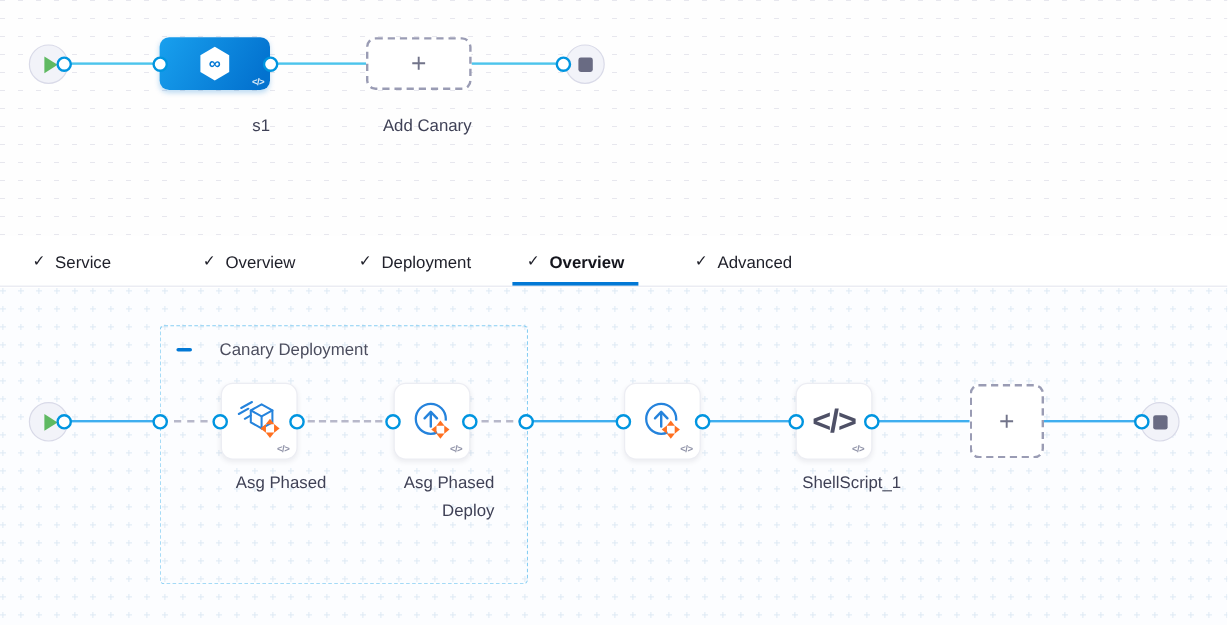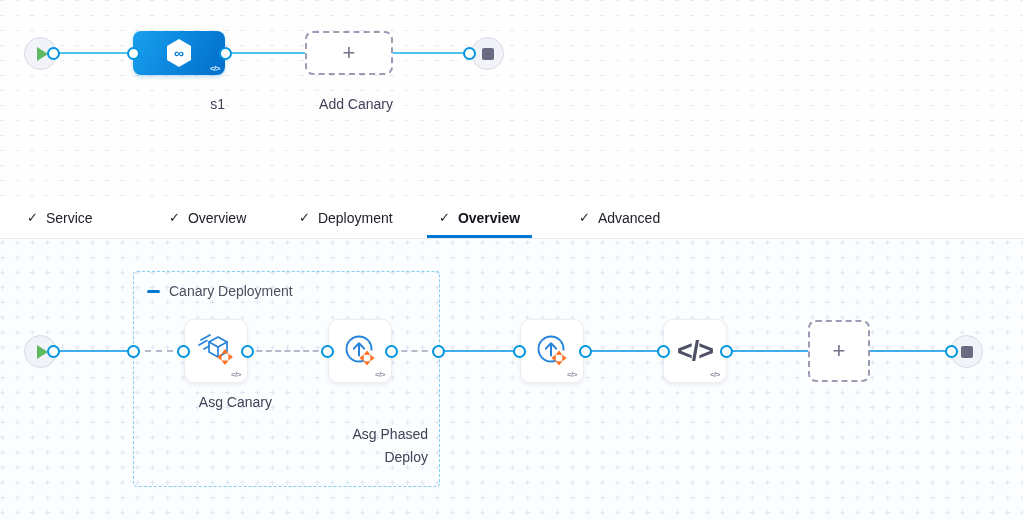--- a/index.html
+++ b/index.html
@@ -85,39 +85,39 @@
     display:flex; align-items:center; justify-content:center; cursor:pointer; z-index:5;
   }
   .add-box .plus { font-size:22px; font-weight:300; color:#72748a; line-height:1; }
   .addstage-box { left:305px; top:31px; width:88px; height:44px; }
 
   
   .group-box {
     position:absolute; left:133px; top:31px; width:307px; height:216px;
     border:1.5px dashed #87cef3; border-radius:4px; z-index:1;
   }
-  .group-head { position:absolute; left:13px; top:11px; display:flex; align-items:center; gap:9px;justify-content:center; }
+  .group-head { position:absolute; left:13px; top:11px; display:flex; align-items:center; gap:23px;justify-content:center; }
   .minus-bar { width:13px; height:3px; background:#0278d5; border-radius:2px; cursor:pointer; }
   .group-title { font-size:14px; color:#4c4e5f; }
 
   .step-card {
     position:absolute; top:79px; width:64px; height:64px; border-radius:10px;
     background:#fff; border:1px solid #ecedf3; box-shadow:0 2px 4px rgba(40,41,61,.08);
     display:flex; align-items:center; justify-content:center; cursor:pointer; z-index:5;
   }
   .code-badge {
     position:absolute; right:6px; bottom:3px; font-size:8px; letter-spacing:-0.5px;
     color:#9093a8; font-weight:700;
   }
   .card-1{left:184px;} .card-2{left:328px;} .card-3{left:520px;} .card-4{left:663px;}
   .code-ic { font-size:27px; font-weight:700; color:#4e5066; letter-spacing:-1px; }
   .addstep-box { left:808px; top:80px; width:62px; height:62px; }
 
   .lbl-1{left:160px; top:151px; width:112px;}
-  .lbl-2{left:316px; top:151px; width:112px;margin-top:32px;}
+  .lbl-2{left:300px; top:151px; width:112px;}
   .lbl-3{left:500px; top:151px; width:104px; word-break:break-all;}
   .lbl-4{left:639px; top:151px; width:112px;}
   .lbl-5{left:783px; top:155px; width:112px;}
 </style>
 </head>
 <body>
 
 <div class="screen">
 
   <div class="canvas-top">
@@ -274,17 +274,18 @@
     <div class="dot" style="left:241px; top:105px;"></div>
     <div class="dot" style="left:321px; top:105px;"></div>
     <div class="dot" style="left:385px; top:105px;"></div>
     <div class="dot" style="left:432px; top:105px;"></div>
     <div class="dot" style="left:513px; top:105px;"></div>
     <div class="dot" style="left:579px; top:105px;"></div>
     <div class="dot" style="left:657px; top:105px;"></div>
     <div class="dot" style="left:720px; top:105px;"></div>
     <div class="dot" style="left:945px; top:105px;"></div>
 
-    <div class="glabel lbl-1">Asg Canary</div>
+    <div class="glabel lbl-1">Asg Phased</div>
     <div class="glabel lbl-2">Asg Phased Deploy</div>
+    <div class="glabel lbl-4">ShellScript_1</div>
   </div>
 
 </div>
 
 </body></html>

